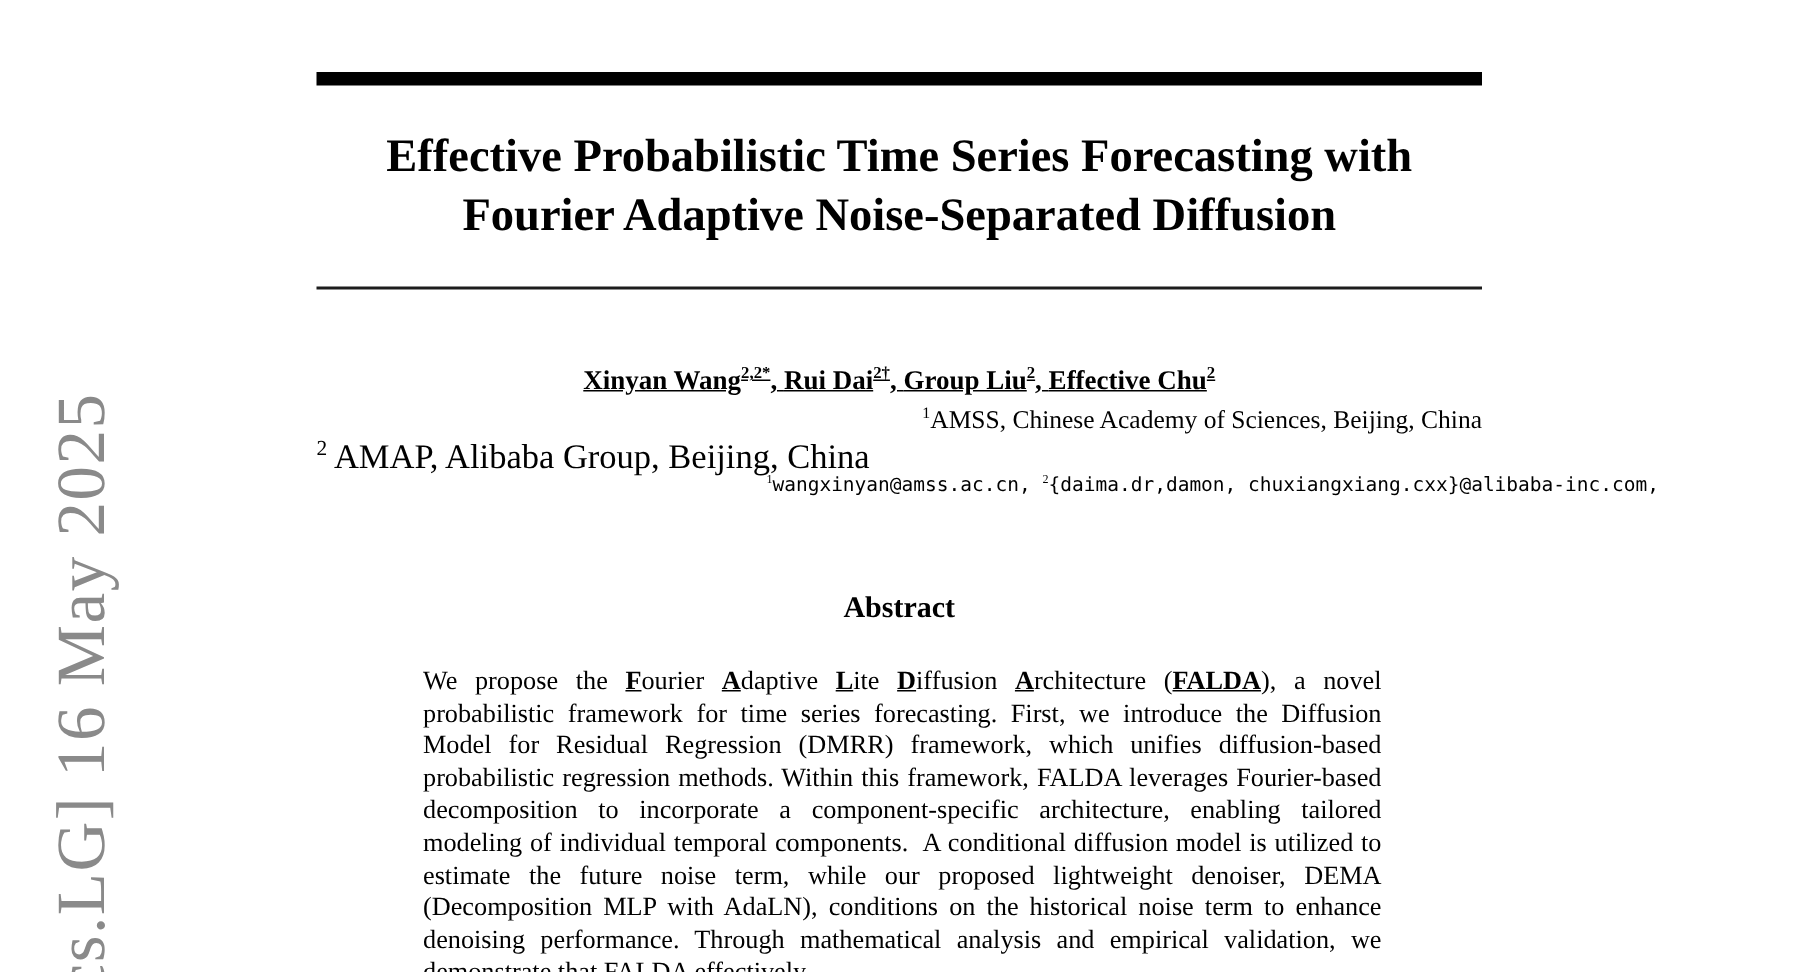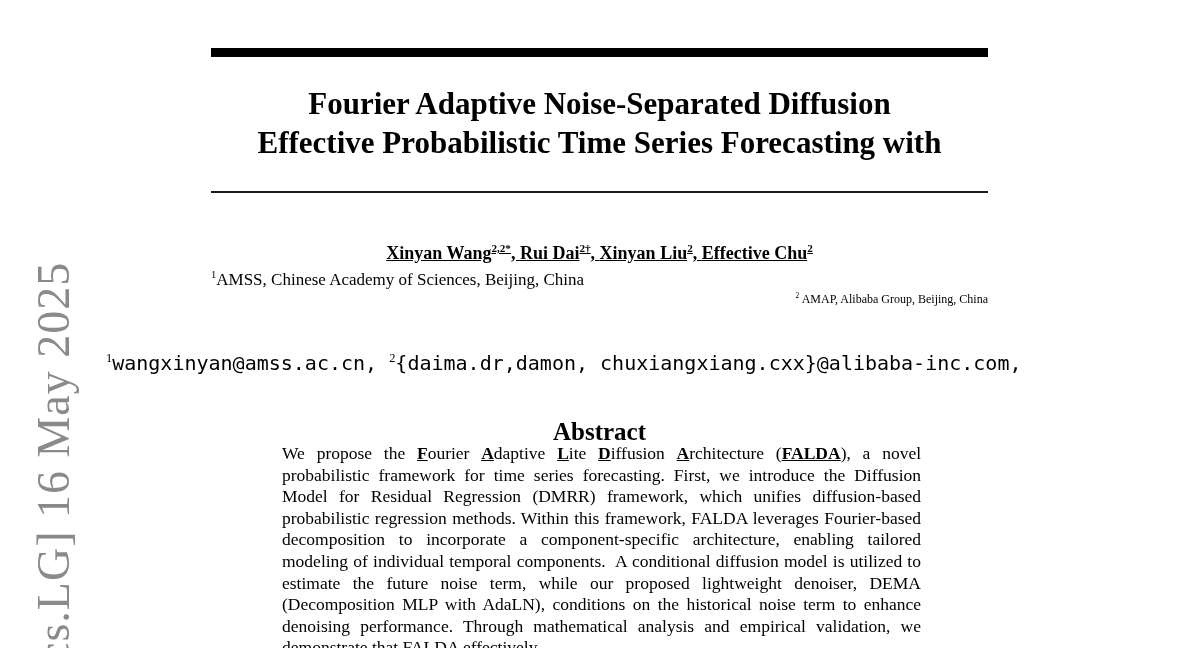--- a/index.html
+++ b/index.html
@@ -65,54 +65,52 @@
     width: 777px;
     text-align: center;
     font-size: 18px;
     font-weight: 700;
   }
   .affil-line-1 {
     position: absolute;
     left: 211px;
     top: 270px;
     width: 777px;
-    text-align: left;
+    text-align: right;
     font-size: 17px;
   }
   .affil-line-2 {
     position: absolute;
     left: 211px;
     top: 292px;
     width: 777px;
-    text-align: right;
-    font-size: 12px;
+    text-align: left;
+    font-size: 23px;
   }
   .emails-line {
     position: absolute;
     left: 106px;
     top: 316px;
     width: 1000px;
-    text-align: left;
+    text-align: right;
     font-family: "DejaVu Sans Mono", "Liberation Mono", monospace;
-    font-size: 20px;
+    font-size: 13px;
     white-space: nowrap;
-    margin-top: 35px;
   }
   .emails-line sup {
     font-family: "Liberation Serif", serif;
   }
   .abstract-heading {
     position: absolute;
     left: 211px;
     top: 394px;
     width: 777px;
     text-align: center;
     font-weight: 700;
-    font-size: 25px;
-    margin-top: 24px;
+    font-size: 20px;
   }
   .abstract-body {
     position: absolute;
     left: 282px;
     top: 443px;
     width: 639px;
     font-size: 17.5px;
     line-height: 21.6px;
     text-align: justify;
   }
@@ -129,27 +127,27 @@
 </head>
 <body>
 
 <div class="page">
 
   <div class="watermark" style="color: rgb(138, 138, 138);">cs.LG] 16 May 2025</div>
 
   <div class="rule-thick"></div>
 
   <div class="title">
+    <div>Effective Probabilistic Time Series Forecasting with</div>
     <div>Fourier Adaptive Noise-Separated Diffusion</div>
-    <div>Effective Probabilistic Time Series Forecasting with</div>
   </div>
 
   <div class="rule-thin"></div>
 
-  <div class="authors-line"><span class="b">Xinyan Wang</span><sup class="b">2,2*</sup><span class="b">, </span><span class="b">Rui Dai</span><sup class="b">2†</sup><span class="b">, </span><span class="b">Xinyan Liu</span><sup class="b">2</sup><span class="b">, </span><span class="b">Effective Chu</span><sup class="b">2</sup></div>
+  <div class="authors-line"><span class="b">Xinyan Wang</span><sup class="b">2,2*</sup><span class="b">, </span><span class="b">Rui Dai</span><sup class="b">2†</sup><span class="b">, </span><span class="b">Group Liu</span><sup class="b">2</sup><span class="b">, </span><span class="b">Effective Chu</span><sup class="b">2</sup></div>
 
   <div class="affil-line-1"><sup>1</sup><span>AMSS, Chinese Academy of Sciences, Beijing, China</span></div>
 
   <div class="affil-line-2"><sup>2</sup><span> AMAP, Alibaba Group, Beijing, China</span></div>
 
   <div class="emails-line"><sup>1</sup><span>wangxinyan@amss.ac.cn, </span><sup>2</sup><span>{daima.dr,damon, chuxiangxiang.cxx}@alibaba-inc.com,</span></div>
 
   <div class="abstract-heading">Abstract</div>
 
   <div class="abstract-body"><span>We propose the </span><span class="b">F</span><span>ourier </span><span class="b">A</span><span>daptive </span><span class="b">L</span><span>ite </span><span class="b">D</span><span>iffusion </span><span class="b">A</span><span>rchitecture (</span><span class="b">FALDA</span><span>), a novel probabilistic framework for time series forecasting. First, we introduce the Diffusion Model for Residual Regression (DMRR) framework, which unifies diffusion-based probabilistic regression methods. Within this framework, FALDA leverages Fourier-based decomposition to incorporate a component-specific architecture, enabling tailored modeling of individual temporal components.&nbsp; A conditional diffusion model is utilized to estimate the future noise term, while our proposed lightweight denoiser, DEMA (Decomposition MLP with AdaLN), conditions on the historical noise term to enhance denoising performance. Through mathematical analysis and empirical validation, we demonstrate that FALDA effectively</span></div>

